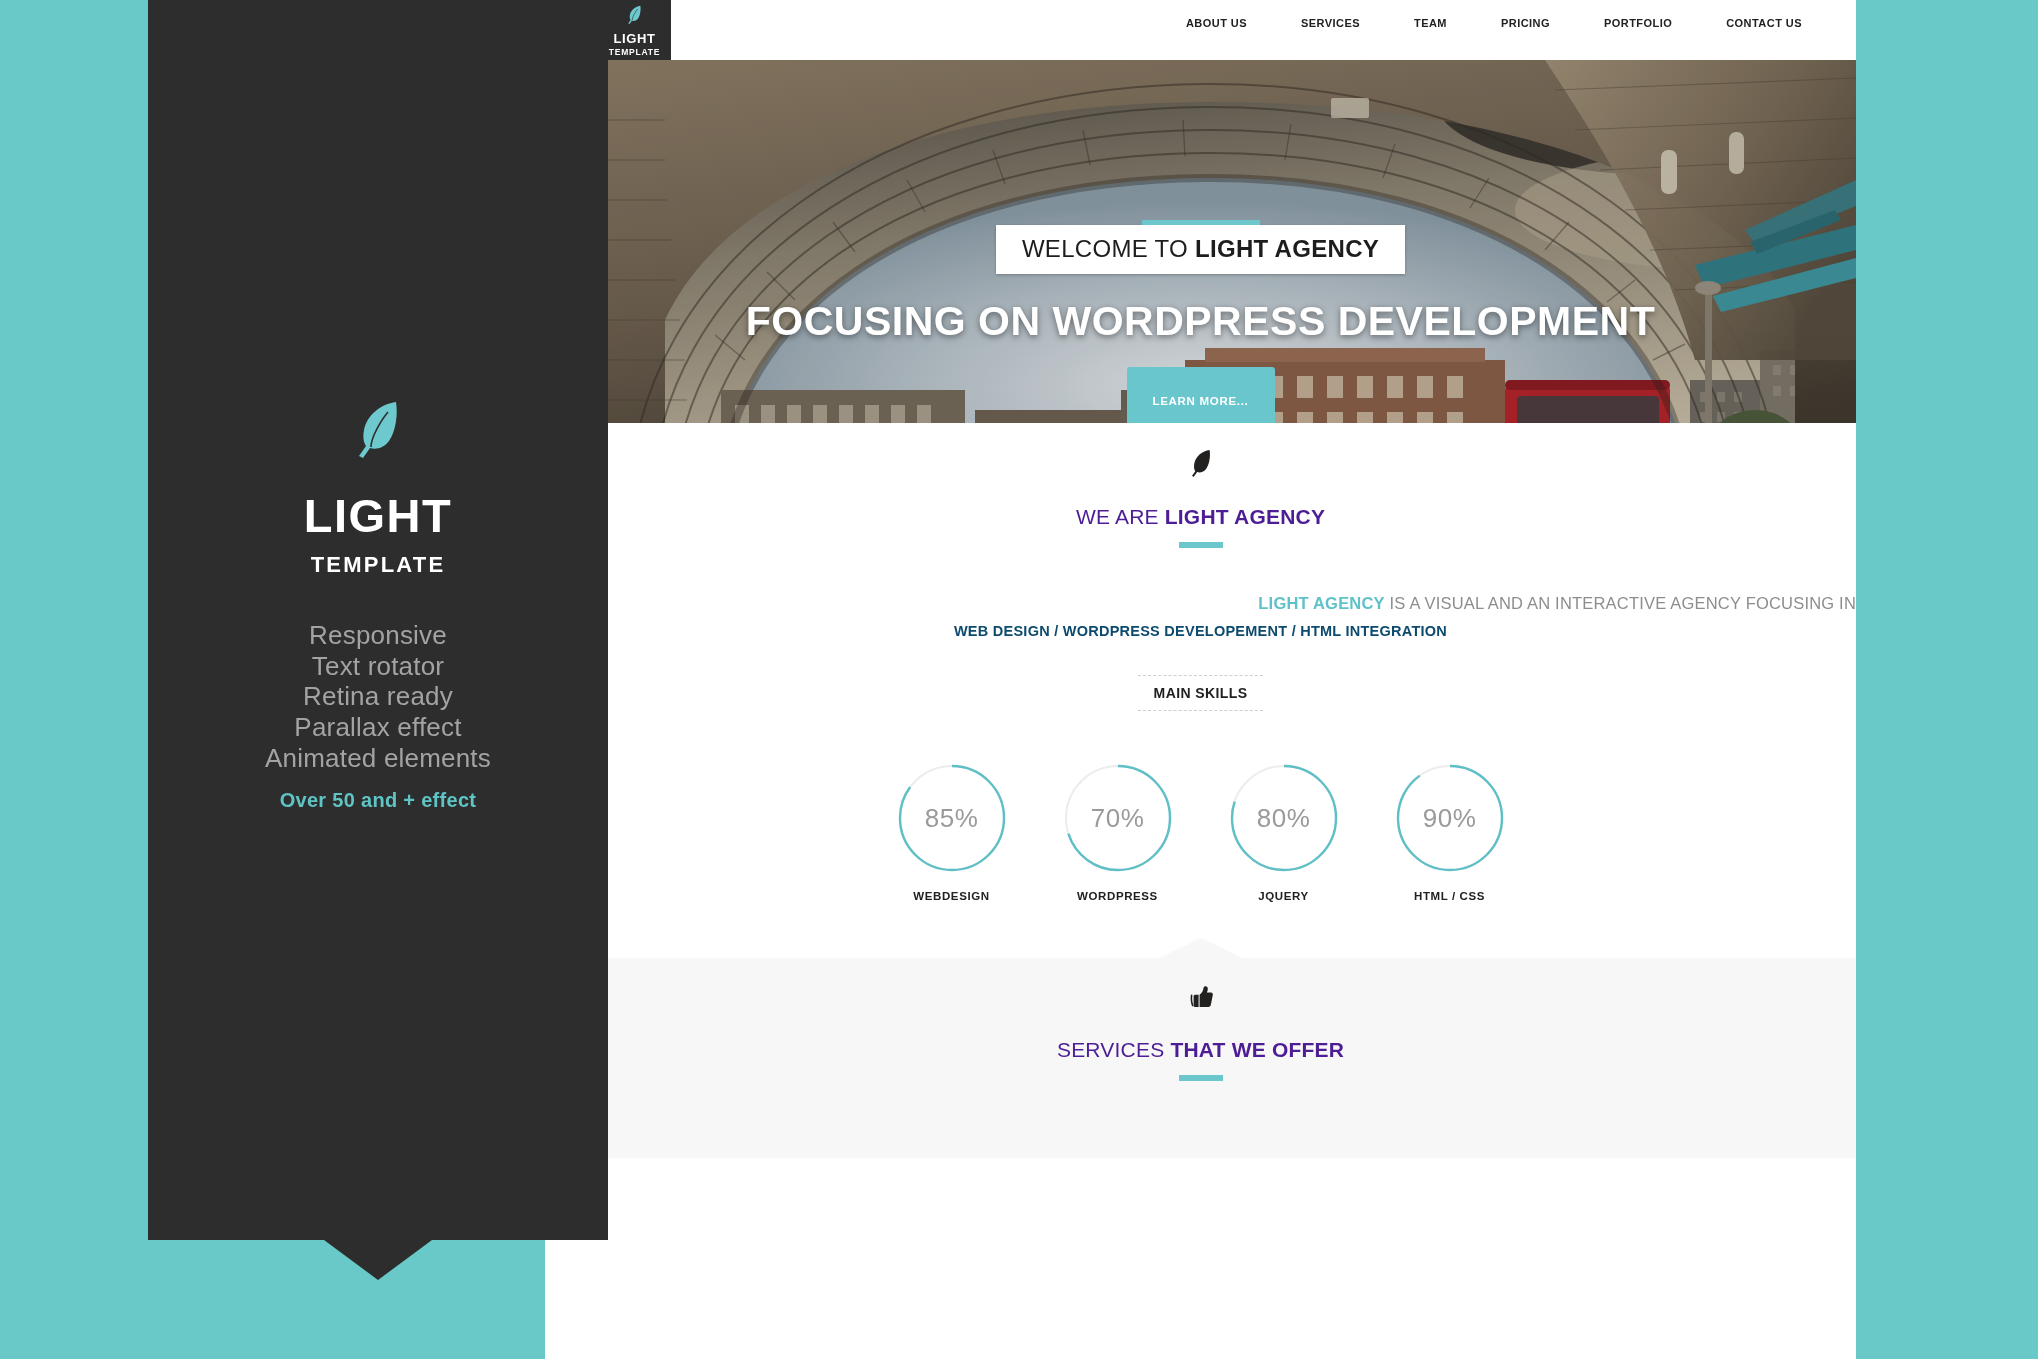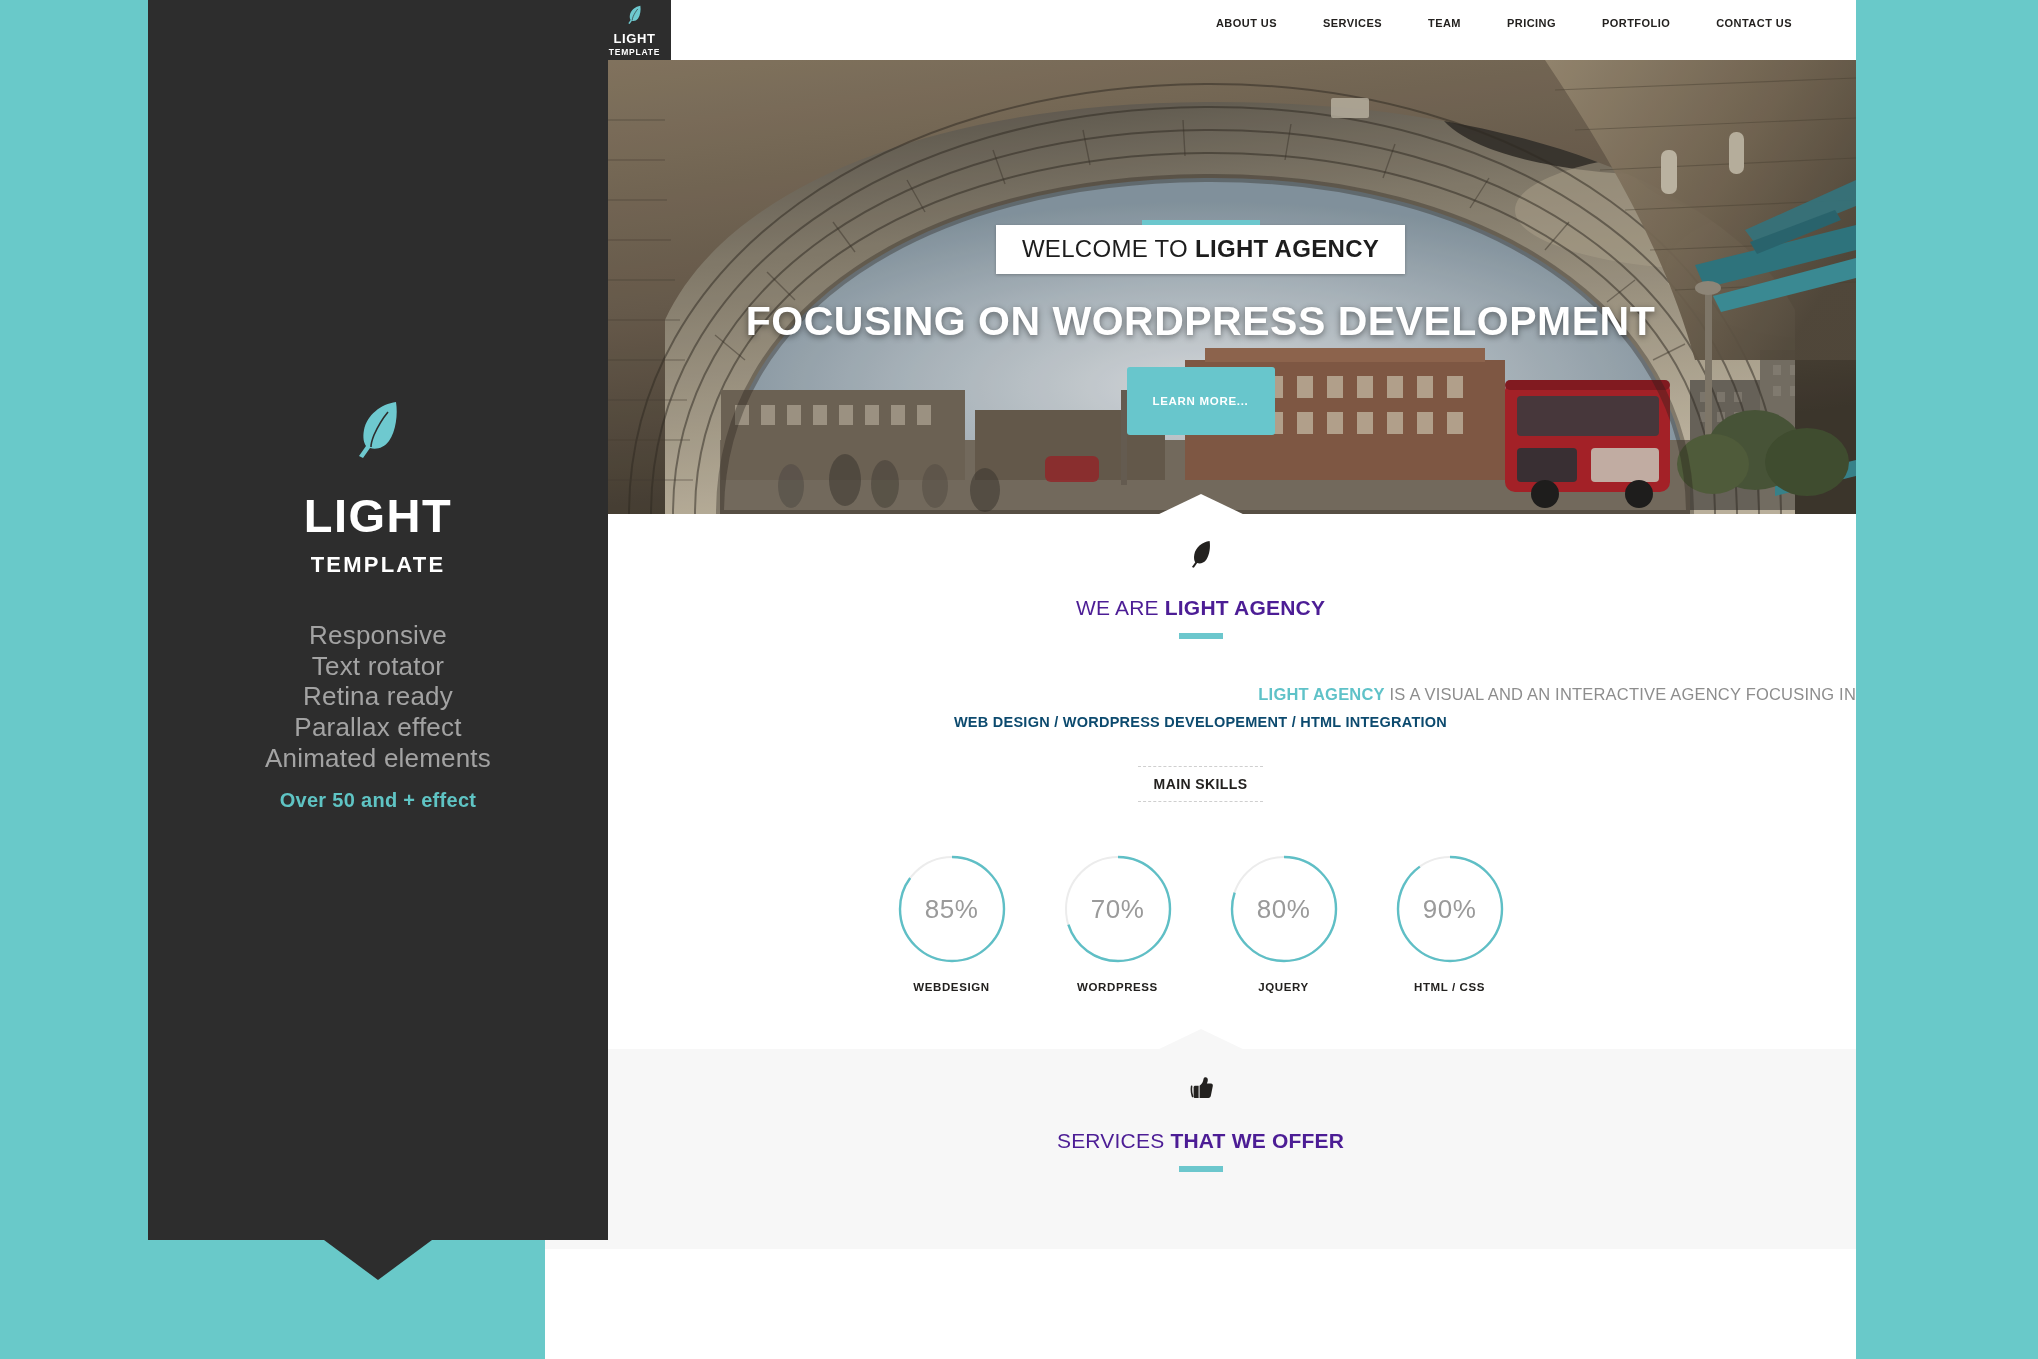--- a/index.html
+++ b/index.html
@@ -109,39 +109,39 @@
   }
   #logo-sub {
     color: #ffffff;
     font-size: 8.5px;
     font-weight: bold;
     letter-spacing: 0.8px;
     margin-top: 1px;
   }
   #nav-menu {
     position: absolute;
-    right: 64px; top: 17px;
+    right: 54px; top: 17px;
     display: flex;
-    gap: 0;
+    gap: 8px;
   }
   .nav-item {
     color: #23211f;
     font-size: 11px;
     font-weight: bold;
     letter-spacing: 0.45px;
     padding: 0 23px;
     white-space: nowrap;
     cursor: pointer;
   }
   .nav-item:last-child { padding-right: 0; }
 
   
   #hero {
     position: relative;
-    height: 454px;
+    height: 363px;
     overflow: hidden;
     background: #737373;
   }
   #hero-photo {
     position: absolute; inset: 0;
   }
   #hero-content {
     position: absolute;
     left: 0; right: 0;
     top: 165px;

